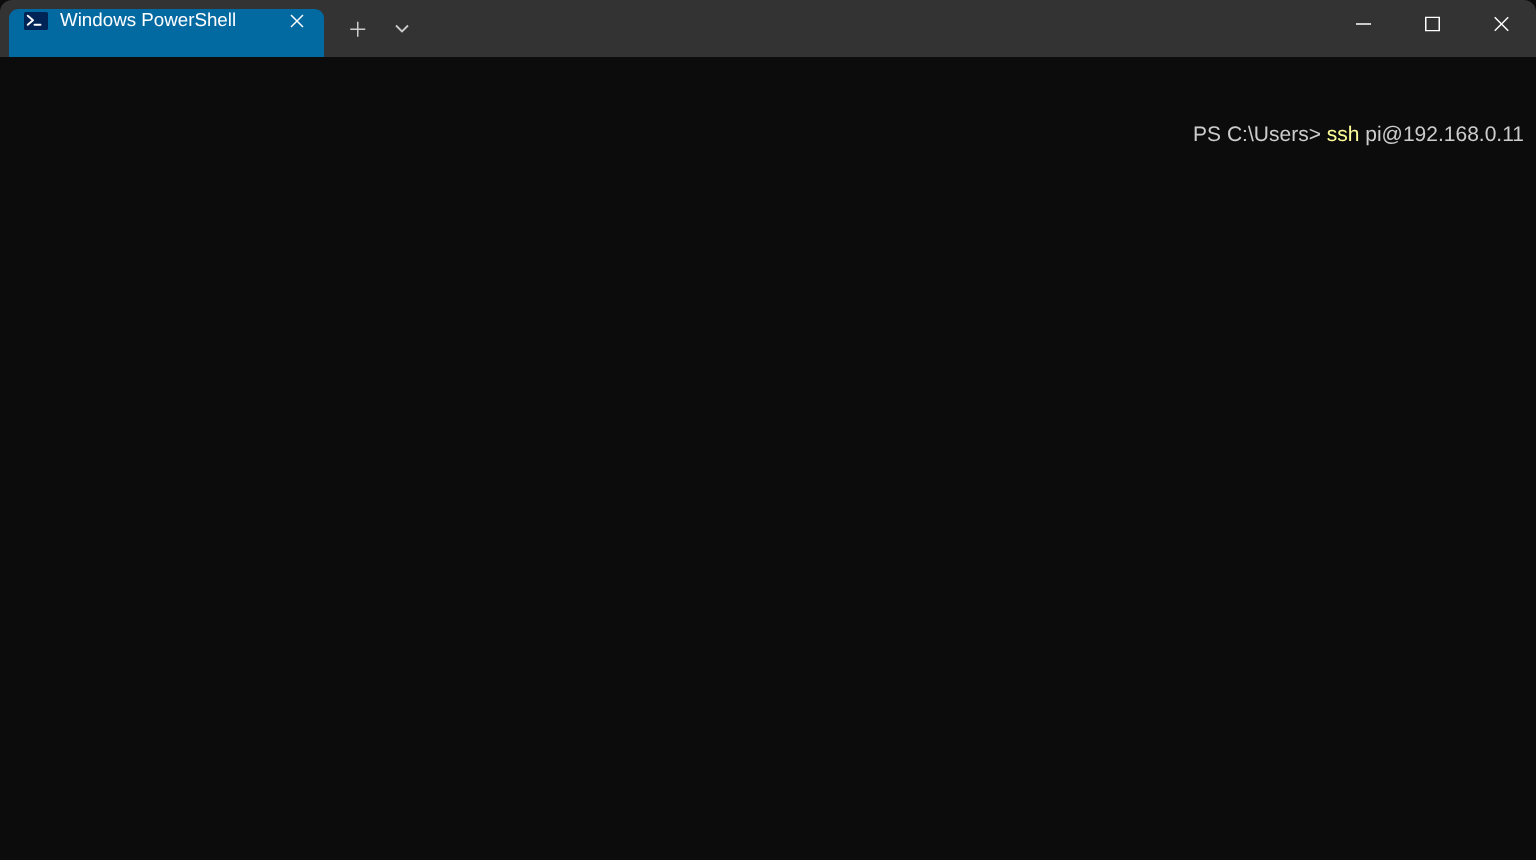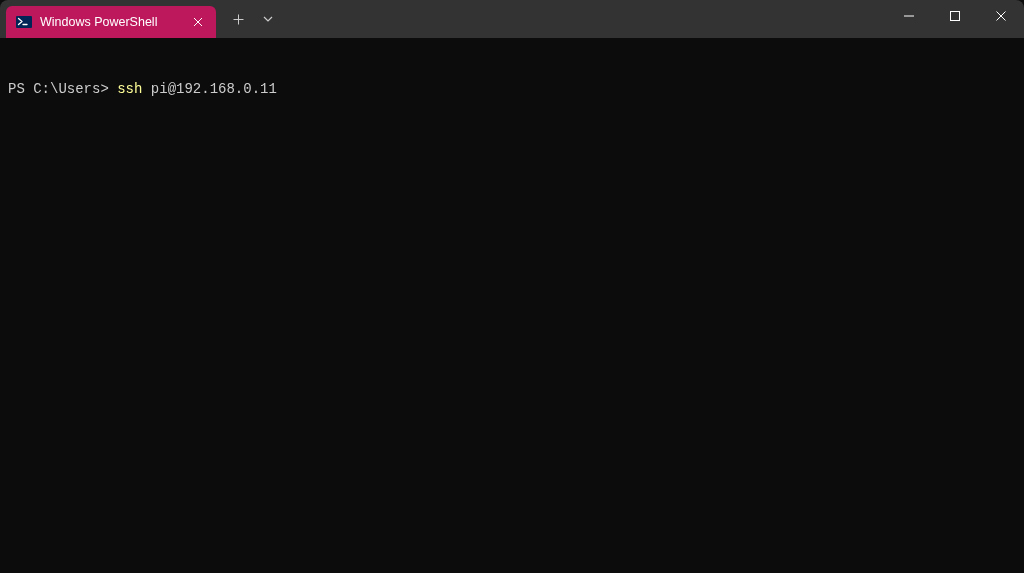--- a/index.html
+++ b/index.html
@@ -18,22 +18,22 @@
       align-items: flex-start;
       justify-content: space-between;
     }
     .tab-area {
       display: flex;
       align-items: center;
       height: 100%;
     }
     .tab {
       display: flex;
-      align-items: center;
-      background: #be185d;
+      align-items: flex-start;
+      background: #0369a1;
       height: 32px;
       margin-top: 6px;
       padding: 0 10px 0 10px;
       border-top-left-radius: 6px;
       border-top-right-radius: 6px;
       min-width: 210px;
       gap: 8px;
       margin-left: 6px;
     }
     .tab-icon {
@@ -87,22 +87,23 @@
       align-items: center;
       justify-content: center;
       color: #ffffff;
       cursor: pointer;
     }
     .terminal {
       padding: 6px 8px;
       color: #cccccc;
       font-size: 14px;
       line-height: 18px;
-      font-family: Liberation Mono, monospace;
+      font-family: Liberation Sans, sans-serif;
       white-space: pre;
+      text-align: right;
     }
     .line { display: block; }
     .prompt-prefix { color: #cccccc; }
     .command-keyword { color: #ffff99; }
     .command-arg { color: #cccccc; }
     .cursor {
       display: inline-block;
       width: 1px;
       height: 15px;
       background: #cccccc;

